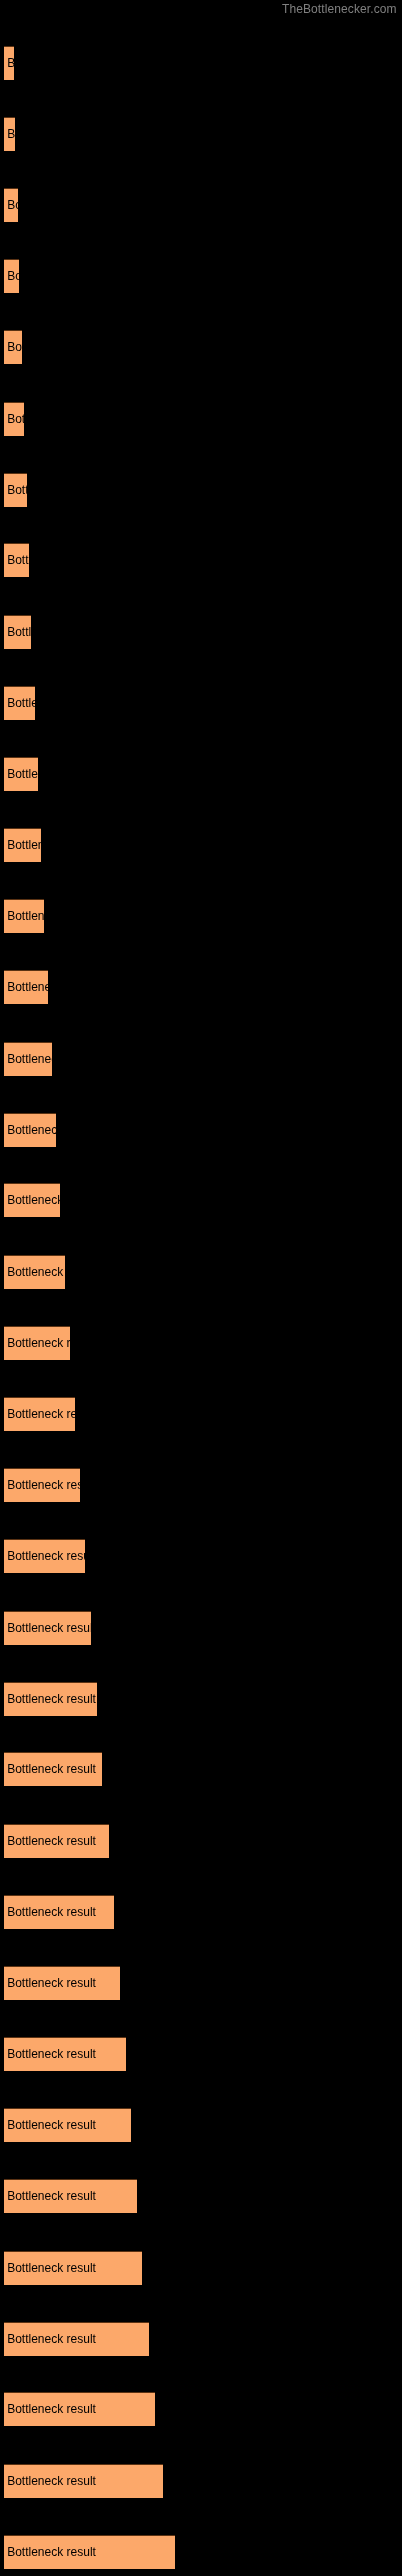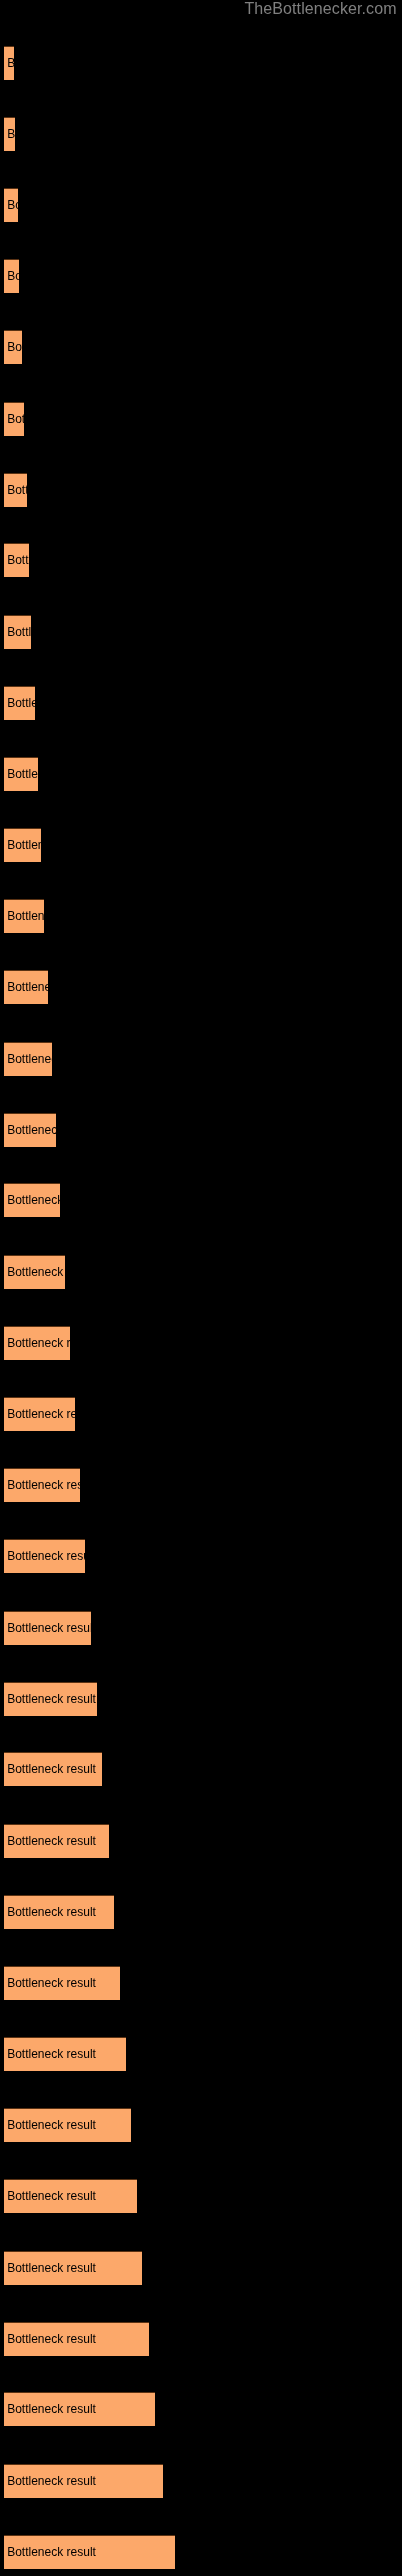--- a/index.html
+++ b/index.html
@@ -12,21 +12,21 @@
     height: 2576px;
     position: relative;
     overflow: hidden;
     font-family: "Liberation Sans", sans-serif;
   }
   #watermark {
     position: absolute;
     top: 0.8px;
     right: 6.4px;
     color: #808080;
-    font-size: 16px;
+    font-size: 12px;
     font-family: "Liberation Sans", sans-serif;
     letter-spacing: 0.1px;
     white-space: nowrap;
     line-height: 16px;
   }
   #chart {
     position: absolute;
     left: 0;
     top: 0;
     width: 403px;

